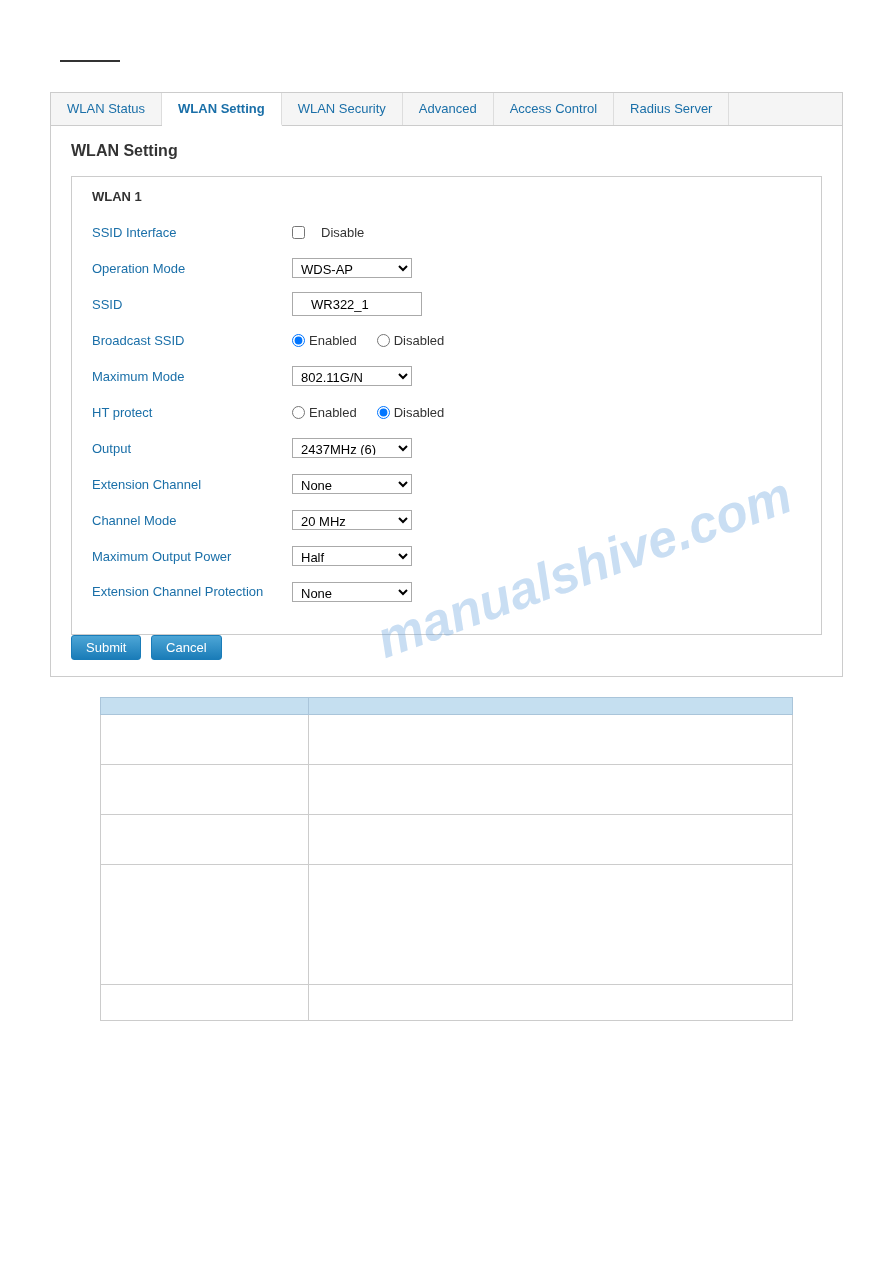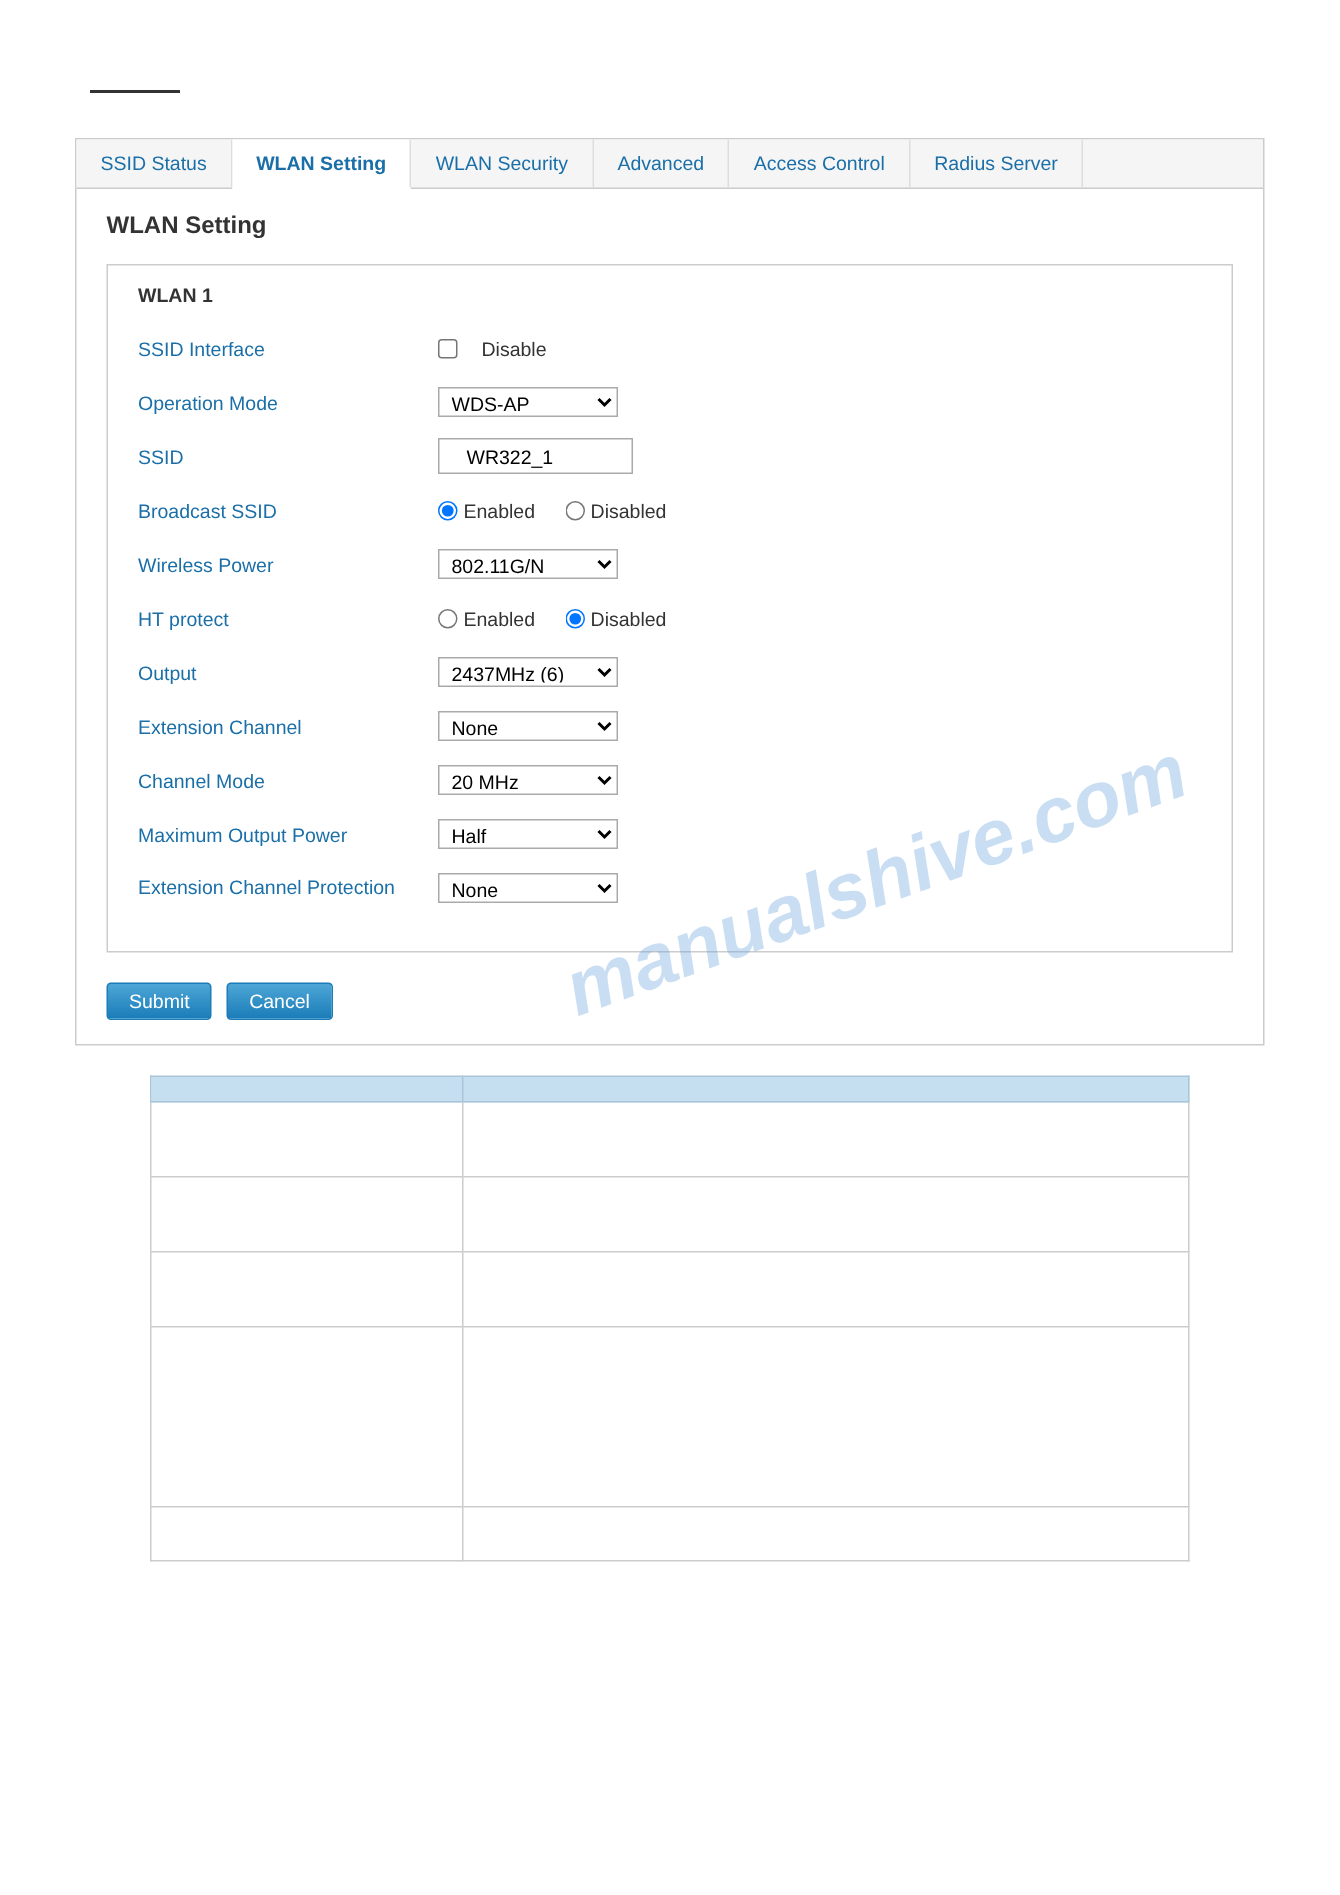--- a/index.html
+++ b/index.html
@@ -67,21 +67,20 @@
       font-size: 16px;
       font-weight: bold;
       color: #333;
       margin-bottom: 16px;
     }
 
     
     .wlan-section {
       border: 1px solid #ccc;
       padding: 12px 20px 20px 20px;
-      margin-bottom: 20px;
       position: relative;
     }
 
     .wlan-section-title {
       font-size: 13px;
       font-weight: bold;
       color: #333;
       margin-bottom: 14px;
     }
 
@@ -237,21 +236,21 @@
     }
   </style>
 </head>
 <body>
 
 <div class="top-line"></div>
 
 <div class="main-container watermark-wrapper">
 
   <div class="tab-bar">
-    <div class="tab">SSID Status</div>
+    <div class="tab">WLAN Status</div>
     <div class="tab active">WLAN Setting</div>
     <div class="tab">WLAN Security</div>
     <div class="tab">Advanced</div>
     <div class="tab">Access Control</div>
     <div class="tab">Radius Server</div>
   </div>
 
   <div class="page-content">
 
     <div class="page-title">WLAN Setting</div>
@@ -296,21 +295,21 @@
             <span>Enabled</span>
           </label>
           <label class="radio-label">
             <input type="radio" name="broadcast" style="">
             <span>Disabled</span>
           </label>
         </div>
       </div>
 
       <div class="form-row">
-        <div class="form-label">Wireless Power</div>
+        <div class="form-label">Maximum Mode</div>
         <div class="form-control">
           <select>
             <option>802.11G/N</option>
             <option>802.11B/G</option>
             <option>802.11N</option>
           </select>
         </div>
       </div>
 
       <div class="form-row">

